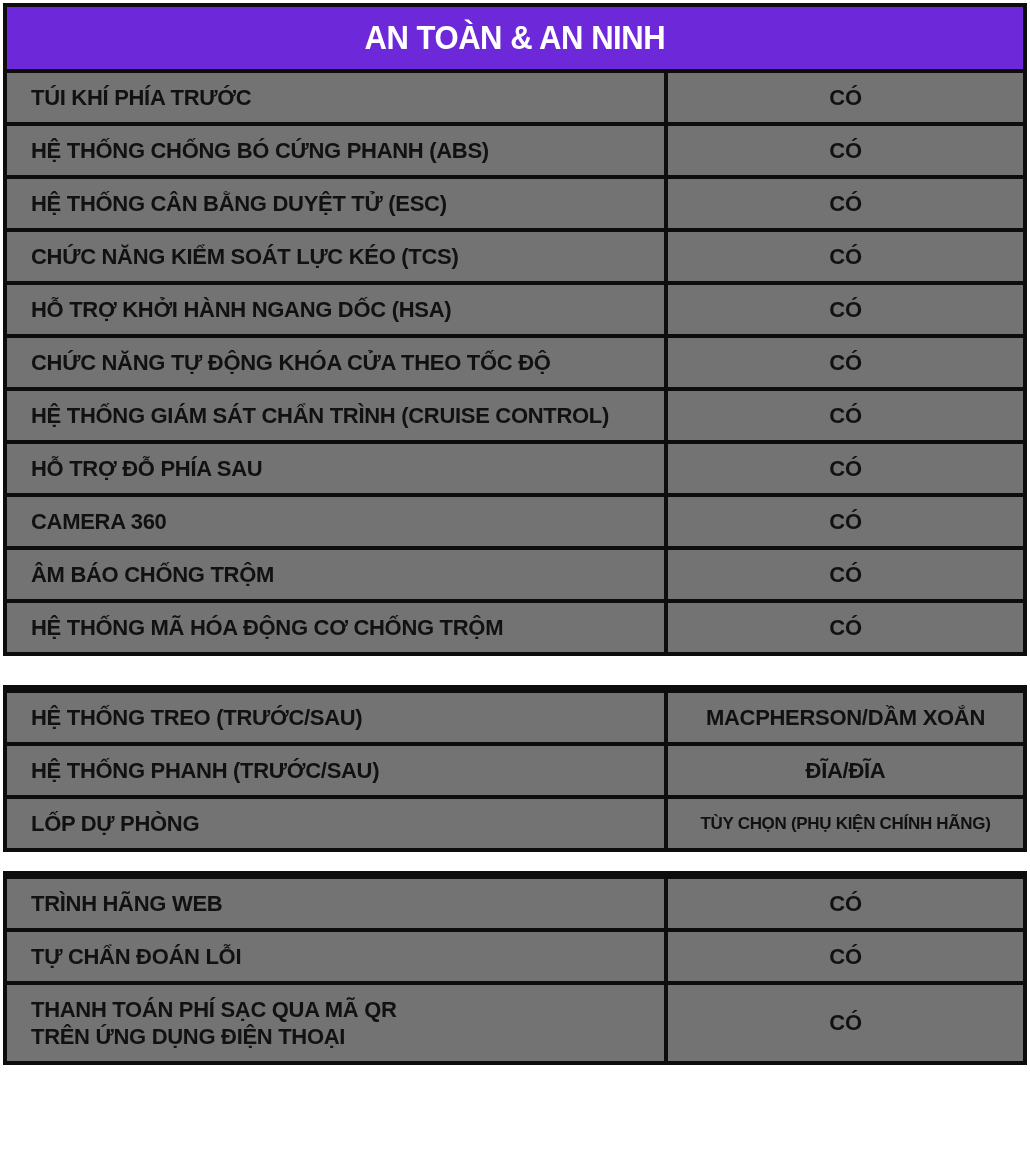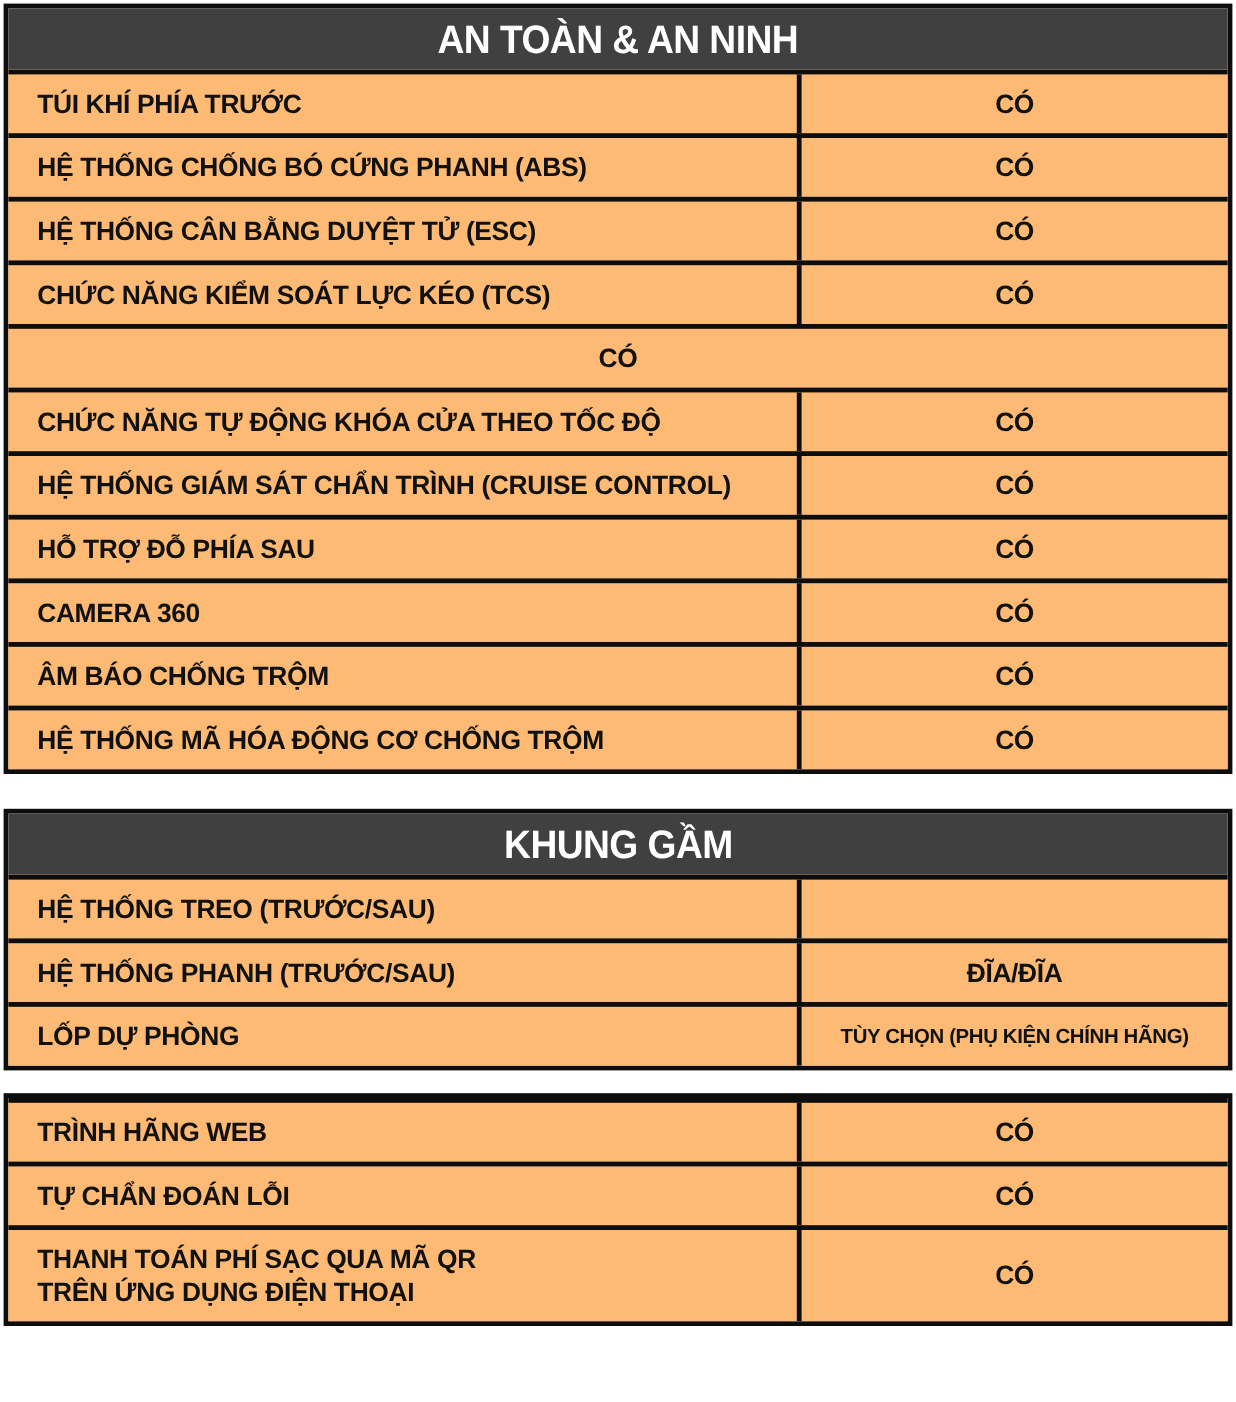--- a/index.html
+++ b/index.html
@@ -13,38 +13,38 @@
     box-sizing: border-box;
     padding: 3px;
   }
   .spec-section {
     border: 4px solid #0d0d0d;
     background: #ffffff;
   }
   .gap-lg { margin-top: 29px; }
   .gap-md { margin-top: 19px; }
   .section-header {
-    background: #404040;
-    height: 51px;
+    background: #6d28d9;
+    height: 62px;
     display: flex;
     align-items: center;
     justify-content: center;
   }
   .section-header .title {
     color: #ffffff;
     font-weight: bold;
     font-size: 33px;
     letter-spacing: -0.5px;
     transform: scaleX(0.94);
     white-space: nowrap;
   }
   .row {
     display: flex;
     border-top: 4px solid #0d0d0d;
-    background: #fdba74;
+    background: #737373;
   }
   .cell {
     display: flex;
     align-items: center;
     box-sizing: border-box;
     min-height: 49px;
     color: #111111;
     font-weight: bold;
   }
   .cell.label {
@@ -90,20 +90,21 @@
     </div>
     <div class="row">
       <div class="cell label">HỆ THỐNG CÂN BẰNG DUYỆT TỬ (ESC)</div>
       <div class="cell value">CÓ</div>
     </div>
     <div class="row">
       <div class="cell label">CHỨC NĂNG KIỂM SOÁT LỰC KÉO (TCS)</div>
       <div class="cell value">CÓ</div>
     </div>
     <div class="row">
+      <div class="cell label">HỖ TRỢ KHỞI HÀNH NGANG DỐC (HSA)</div>
       <div class="cell value">CÓ</div>
     </div>
     <div class="row">
       <div class="cell label">CHỨC NĂNG TỰ ĐỘNG KHÓA CỬA THEO TỐC ĐỘ</div>
       <div class="cell value">CÓ</div>
     </div>
     <div class="row">
       <div class="cell label">HỆ THỐNG GIÁM SÁT CHẨN TRÌNH (CRUISE CONTROL)</div>
       <div class="cell value">CÓ</div>
     </div>
@@ -119,25 +120,23 @@
       <div class="cell label">ÂM BÁO CHỐNG TRỘM</div>
       <div class="cell value">CÓ</div>
     </div>
     <div class="row">
       <div class="cell label">HỆ THỐNG MÃ HÓA ĐỘNG CƠ CHỐNG TRỘM</div>
       <div class="cell value">CÓ</div>
     </div>
   </div>
 
   <div class="spec-section gap-lg">
-    <div class="section-header">
-      <span class="title">KHUNG GẦM</span>
-    </div>
     <div class="row">
       <div class="cell label">HỆ THỐNG TREO (TRƯỚC/SAU)</div>
+      <div class="cell value">MACPHERSON/DẦM XOẮN</div>
     </div>
     <div class="row">
       <div class="cell label">HỆ THỐNG PHANH (TRƯỚC/SAU)</div>
       <div class="cell value">ĐĨA/ĐĨA</div>
     </div>
     <div class="row">
       <div class="cell label">LỐP DỰ PHÒNG</div>
       <div class="cell value small">TÙY CHỌN (PHỤ KIỆN CHÍNH HÃNG)</div>
     </div>
   </div>

